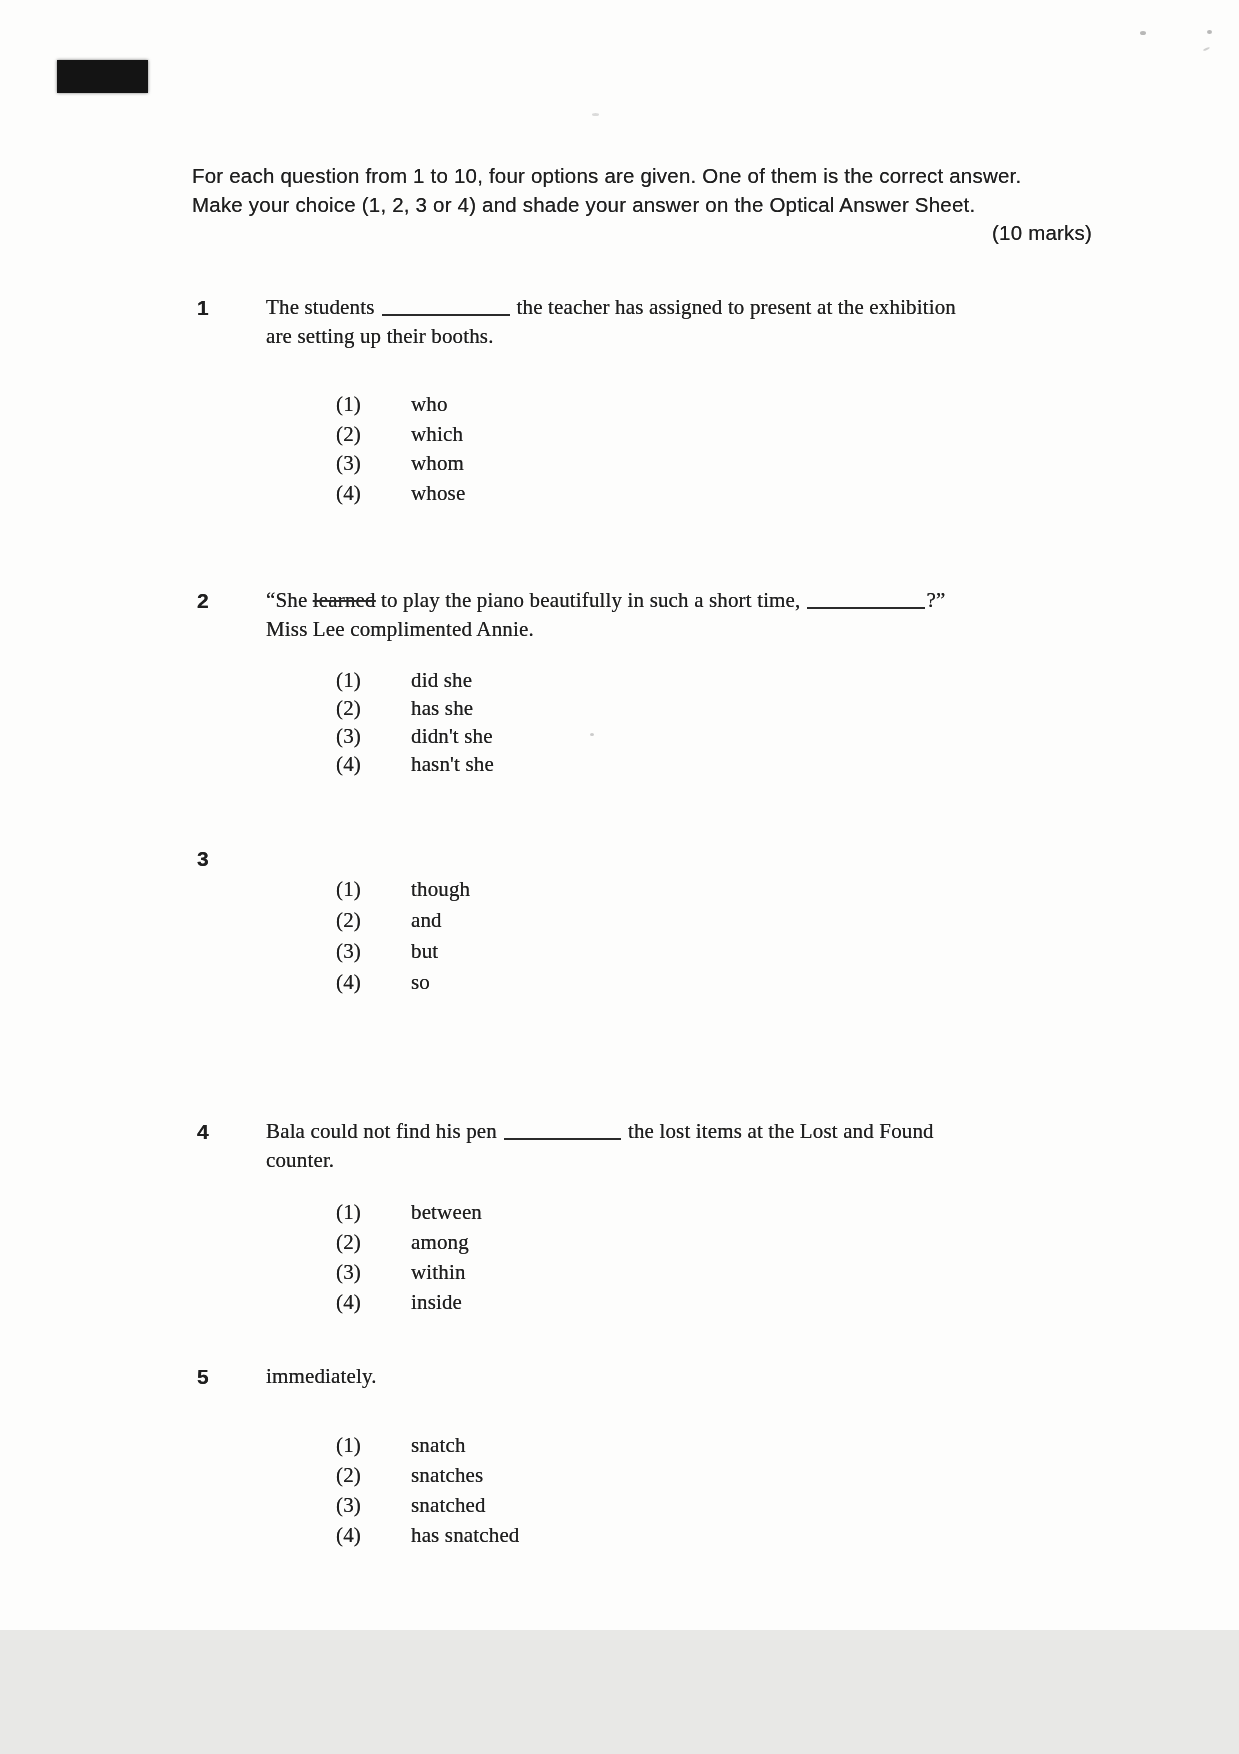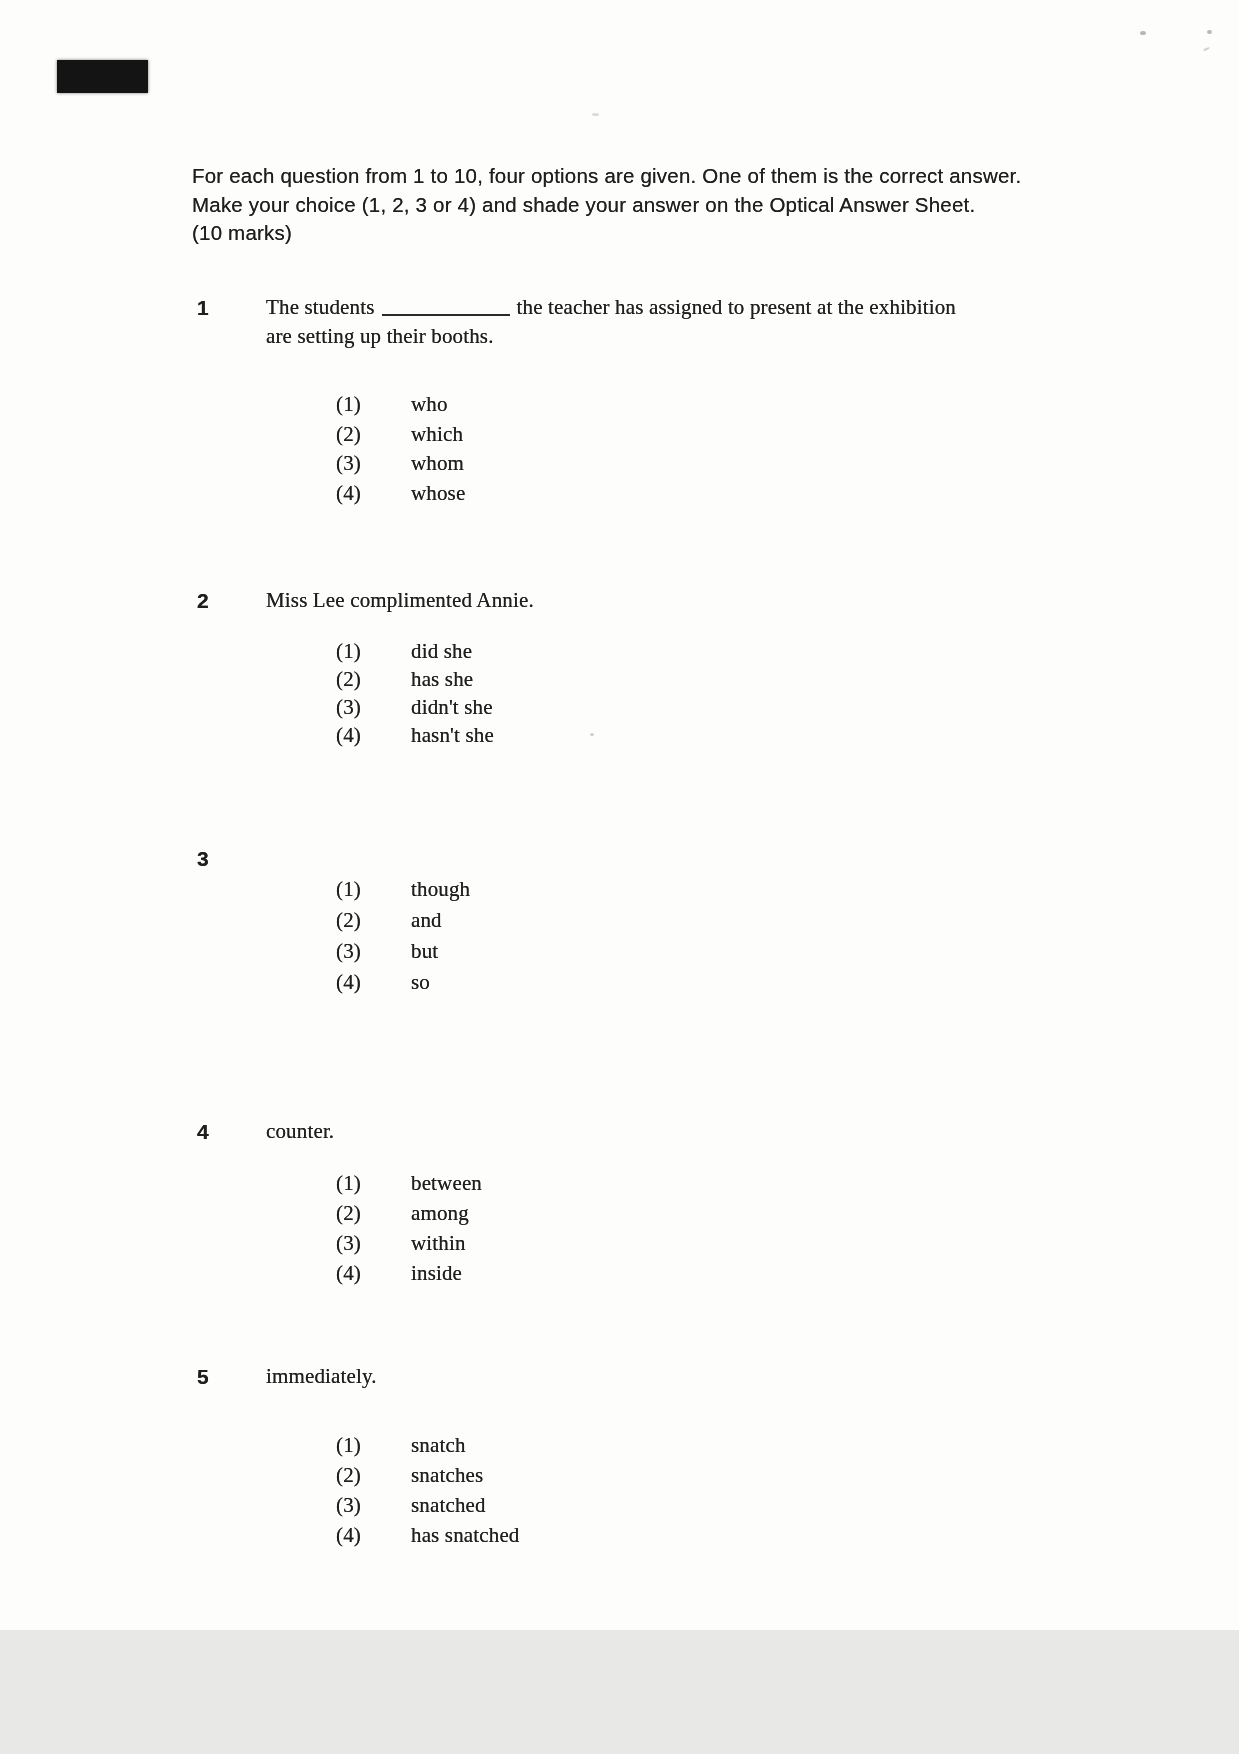--- a/index.html
+++ b/index.html
@@ -26,21 +26,21 @@
   .sp2{left:1207px;top:30px;width:5px;height:4px;}
   .sp3{left:1203px;top:48px;width:7px;height:2px;transform:rotate(-25deg);opacity:.45;}
   .sp4{left:24px;top:1704px;width:10px;height:3px;transform:rotate(-20deg);opacity:.35;}
   .sp5{left:592px;top:113px;width:7px;height:3px;opacity:.35;}
   .sp6{left:590px;top:733px;width:4px;height:3px;opacity:.5;}
 
   .instructions{
     position:absolute;left:192px;top:162px;width:900px;
     font-size:20.5px;line-height:28.5px;letter-spacing:.2px;white-space:nowrap;
   }
-  .instructions .marks{text-align:left;white-space:nowrap;}
+  .instructions .marks{text-align:right;white-space:nowrap;}
 
   .question{
     position:absolute;left:197px;width:920px;
     font-size:21px;line-height:29px;letter-spacing:.15px;
   }
   .q1{top:293px;}
   .q2{top:586px;}
   .q3{top:844px;}
   .q4{top:1117px;}
   .q5{top:1362px;}
@@ -125,20 +125,21 @@
             </div>
         </div>
       </div>
     </div>
   </div>
 
   <div class="question q2 txt">
     <div class="qhead">
       <div class="qnum">2</div>
       <div class="qtext">
+        <div class="line"><span>“She</span> <span class="strike">learned</span> <span>to play the piano beautifully in such a short time,</span><span class="blank w118 tight-r"></span><span>?”</span></div>
         <div class="line">Miss Lee complimented Annie.</div>
         <div class="options">
           <div class="opt">
               <span class="m">(1)</span>
               <span class="l">did she</span>
             </div>
           <div class="opt">
               <span class="m">(2)</span>
               <span class="l">has she</span>
             </div>
@@ -178,20 +179,21 @@
             </div>
         </div>
       </div>
     </div>
   </div>
 
   <div class="question q4 txt">
     <div class="qhead">
       <div class="qnum">4</div>
       <div class="qtext">
+        <div class="line"><span>Bala could not find his pen</span><span class="blank w117"></span><span>the lost items at the Lost and Found</span></div>
         <div class="line">counter.</div>
         <div class="options">
           <div class="opt">
               <span class="m">(1)</span>
               <span class="l">between</span>
             </div>
           <div class="opt">
               <span class="m">(2)</span>
               <span class="l">among</span>
             </div>

